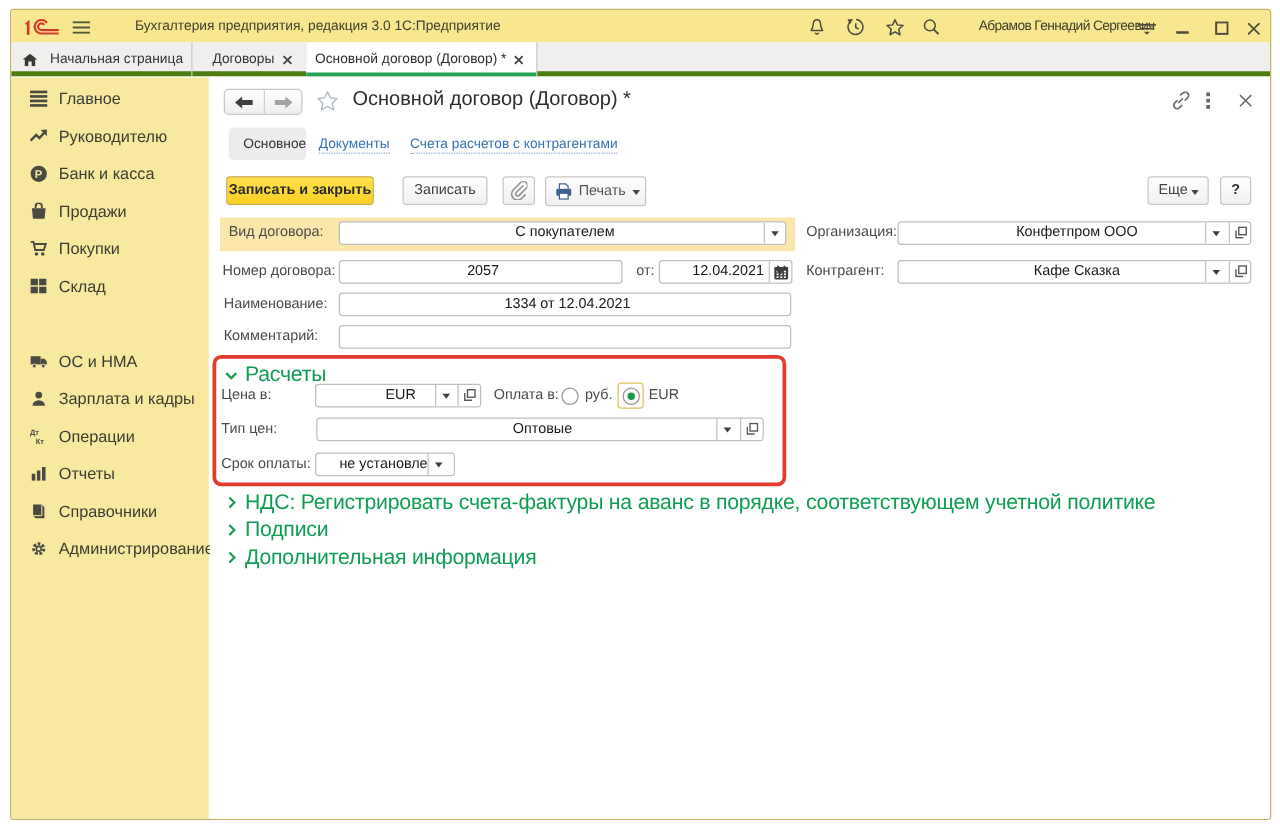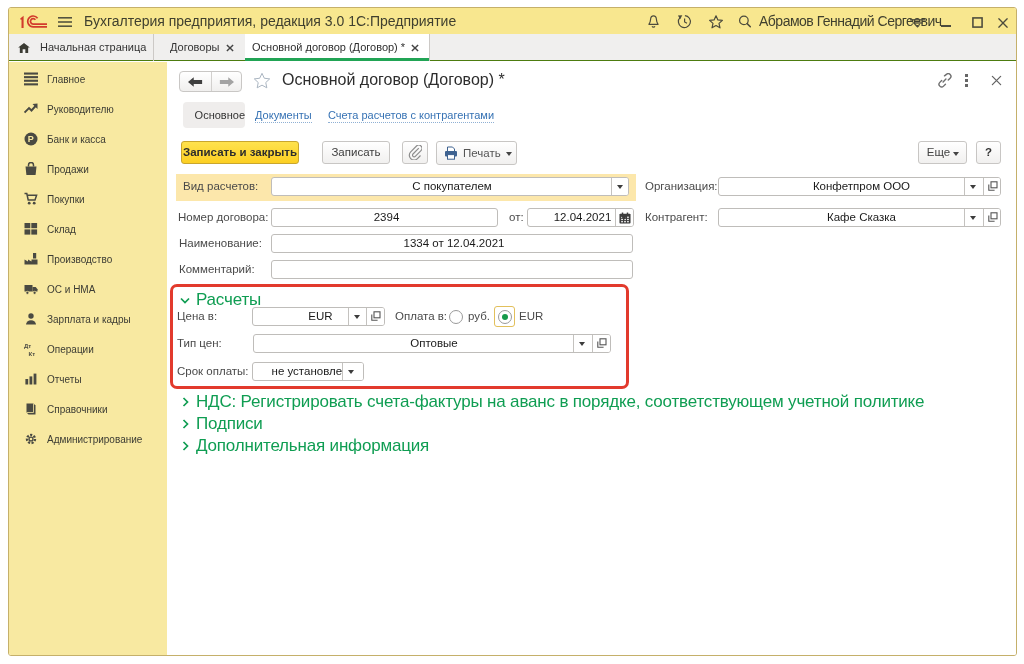--- a/index.html
+++ b/index.html
@@ -3,31 +3,31 @@
 <meta charset="utf-8">
 <style>
   * { margin:0; padding:0; box-sizing:border-box; }
   html,body { -webkit-font-smoothing:antialiased; width:1024px; height:664px; background:#fff; font-family:"Liberation Sans", sans-serif; }
   #page { position:relative; width:1024px; height:664px; overflow:hidden; background:#fff; }
   #win { position:absolute; left:8px; top:7px; width:1009px; height:649px;
          border:1px solid #c5b06a; border-radius:3px; overflow:hidden; background:#fff; }
   .abs { position:absolute; }
   
   #titlebar { position:absolute; left:0; top:0; width:100%; height:26px; background:#f8e78f; }
-  #titlebar .t { position:absolute; top:0; height:26px; line-height:26px; font-size:14px; color:#40402f; white-space:nowrap; }
+  #titlebar .t { position:absolute; top:0; height:26px; line-height:26px; font-size:11px; color:#40402f; white-space:nowrap;margin-left:24px; }
   
-  #tabbar { position:absolute; left:0; top:26px; width:100%; height:27px; background:#f0efee; border-bottom:1px solid #4d7c0f;text-align:center; }
+  #tabbar { position:absolute; left:0; top:26px; width:100%; height:27px; background:#f0efee; border-bottom:4px solid #4d7c0f;text-align:center; }
   .tab { position:absolute; top:0; height:27px; line-height:26px; font-size:11px; color:#333; white-space:nowrap; }
   .tabsep { position:absolute; top:0; width:1px; height:27px; background:#ccc9c6; }
   #activetab { position:absolute; top:0; height:27px; background:#fff; border-bottom:3px solid #21a455; }
   
   #sidebar { position:absolute; left:0; top:54px; width:158px; height:595px; background:#f8e9a1; }
   .mi { position:absolute; left:0; width:159px; height:30px; }
   .mi .ic { position:absolute; left:15px; top:50%; transform:translateY(-50%); width:14px; height:14px; }
-  .mi .tx { position:absolute; left:38px; top:50%; transform:translateY(-50%); font-size:10px; color:#3c3c34; white-space:nowrap; }
+  .mi .tx { position:absolute; left:38px; top:50%; transform:translateY(-50%); font-size:13px; color:#3c3c34; white-space:nowrap; }
   
   #content { position:absolute; left:159px; top:54px; width:850px; height:595px; background:#fff; }
   .btn { position:absolute; background:linear-gradient(#ffffff,#f1f0ef); border:1px solid #c8c6c4; border-radius:3px;
          font-size:11.5px; color:#3d3d3d; text-align:center; }
   .lbl { position:absolute; font-size:11.5px; color:#4a4a4a; white-space:nowrap; height:19px; line-height:19px; }
   .inp { position:absolute; height:19px; background:#fff; border:1px solid #bfbdba; border-radius:3px;
          font-size:11.5px; color:#1a1a1a; line-height:17px; padding-left:4px; white-space:nowrap; overflow:hidden;text-align:center; }
   .dd  { position:absolute; top:0; width:18px; height:17px; border-left:1px solid #c4c2bf; background:#fff; }
   .dd:after { content:""; position:absolute; left:5px; top:7px; border-left:3.5px solid transparent; border-right:3.5px solid transparent; border-top:4px solid #3c3c3c; }
   .op { position:absolute; top:0; width:18px; height:17px; border-left:1px solid #c4c2bf; background:#fff; }
@@ -140,27 +140,20 @@
         </div>
       <div class="mi" style="top:151.5px">
           <svg class="ic" viewBox="0 0 14 14">
             <rect x="0.5" y="1" width="5.8" height="5.2" fill="#4a4a42"></rect>
             <rect x="7.3" y="1" width="5.8" height="5.2" fill="#4a4a42"></rect>
             <rect x="0.5" y="7.4" width="5.8" height="5.2" fill="#4a4a42"></rect>
             <rect x="7.3" y="7.4" width="5.8" height="5.2" fill="#4a4a42"></rect>
           </svg>
           <div class="tx">Склад</div>
         </div>
-      <div class="mi" style="top:181.5px">
-          <svg class="ic" viewBox="0 0 14 14">
-            <path d="M0.5 12.5 L0.5 7.5 L4 9.5 L4 7.5 L7.5 9.5 L7.5 7.5 L13.5 7.5 L13.5 12.5 Z" fill="#4a4a42"></path>
-            <rect x="9" y="1" width="3.2" height="5.5" fill="#4a4a42"></rect>
-          </svg>
-          <div class="tx">Производство</div>
-        </div>
       <div class="mi" style="top:211.5px">
           <svg class="ic" viewBox="0 0 14 14">
             <rect x="0.5" y="3" width="8" height="6.5" fill="#4a4a42"></rect>
             <path d="M8.5 5 L11.7 5 L13.5 7.3 L13.5 9.5 L8.5 9.5 Z" fill="#4a4a42"></path>
             <circle cx="3.4" cy="10.8" r="1.5" fill="#4a4a42" stroke="#f8e9a1" stroke-width=".7"></circle>
             <circle cx="10.6" cy="10.8" r="1.5" fill="#4a4a42" stroke="#f8e9a1" stroke-width=".7"></circle>
           </svg>
           <div class="tx">ОС и НМА</div>
         </div>
       <div class="mi" style="top:271.5px">
@@ -243,32 +236,32 @@
         </svg>
         <span style="position:absolute;left:26px;top:4.5px;color:#555">Печать</span>
         <div class="abs" style="left:69px;top:10px;border-left:3.5px solid transparent;border-right:3.5px solid transparent;border-top:4px solid #444"></div>
       </div>
       <div class="btn" style="left:750px;top:79px;width:49px;height:23px"><span style="position:relative;left:-4px;top:3.5px;color:#444">Еще</span>
         <div class="abs" style="left:34px;top:10px;border-left:3.5px solid transparent;border-right:3.5px solid transparent;border-top:4px solid #444"></div>
       </div>
       <div class="btn" style="left:808px;top:79px;width:25px;height:23px;font-weight:bold;color:#333;line-height:21px">?</div>
 
       <div class="abs" style="left:8px;top:112px;width:460px;height:27px;background:#fce7ab"></div>
-      <div class="lbl" style="left:15px;top:115px">Вид расчетов:</div>
+      <div class="lbl" style="left:15px;top:115px">Вид договора:</div>
       <div class="inp" style="left:103px;top:115px;width:358px">С покупателем<div class="dd" style="right:0;width:17px"></div></div>
       <div class="lbl" style="left:477px;top:115px">Организация:</div>
       <div class="inp" style="left:550px;top:115px;width:283px">Конфетпром ООО<div class="dd" style="right:17px;width:19px"></div><div class="op" style="right:0;width:17px">
             <svg style="position:absolute;left:3.5px;top:3px" width="10" height="10" viewBox="0 0 10 10">
               <rect x="3" y="0.8" width="6" height="6" fill="none" stroke="#555" stroke-width="1.1"></rect>
               <path d="M0.8 3.4 L0.8 9.2 L6.6 9.2" fill="none" stroke="#555" stroke-width="1.1"></path>
             </svg>
           </div></div>
 
       <div class="lbl" style="left:10px;top:146px">Номер договора:</div>
-      <div class="inp" style="left:103px;top:146px;width:227px">2394</div>
+      <div class="inp" style="left:103px;top:146px;width:227px">2057</div>
       <div class="lbl" style="left:341px;top:146px">от:</div>
       <div class="inp" style="left:359px;top:146px;width:107px">12.04.2021
         <div class="dd" style="right:0;width:18px">
             <svg style="position:absolute;left:3px;top:2.5px" width="12" height="12" viewBox="0 0 13 13">
               <rect x="0.5" y="1.8" width="12" height="10.7" rx="1" fill="#3d3d3d"></rect>
               <rect x="3" y="0.6" width="1.6" height="2.4" fill="#3d3d3d"></rect>
               <rect x="8.4" y="0.6" width="1.6" height="2.4" fill="#3d3d3d"></rect>
               <g fill="#fff">
                 <rect x="2.4" y="5" width="1.8" height="1.4"></rect>
                 <rect x="5.6" y="5" width="1.8" height="1.4"></rect>

